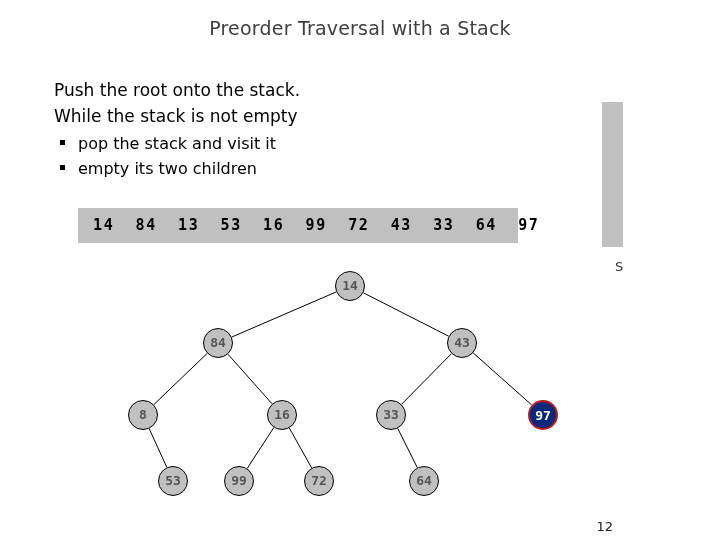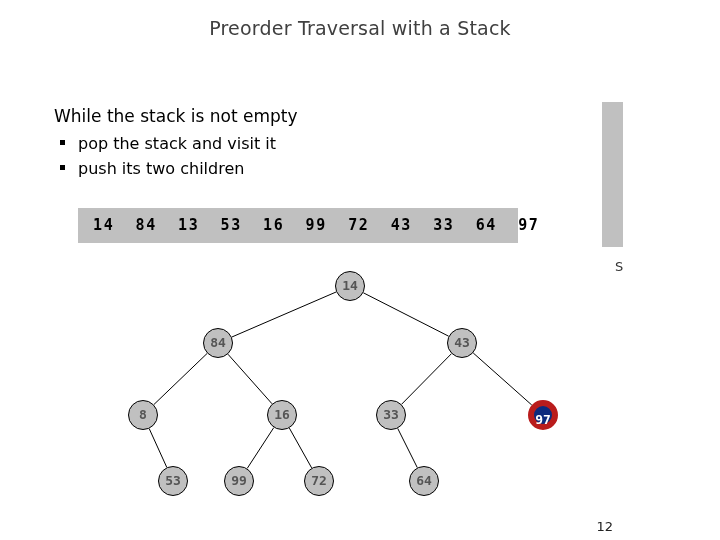--- a/index.html
+++ b/index.html
@@ -113,46 +113,47 @@
     box-sizing: border-box;
     text-align: center;
     line-height: 28px;
     font-family: "DejaVu Sans Mono", monospace;
     font-size: 13px;
     font-weight: bold;
     color: #555555;
   }
   .tree-node.highlight {
     background: #0c2a7d;
-    border: 6px solid #b91c1c;
+    border: 2px solid #b91c1c;
     color: #ffffff;
   }
   #page-number {
     position: absolute;
     right: 10px;
     bottom: 6px;
     font-family: "DejaVu Sans", sans-serif;
     font-size: 13px;
     color: #222222;
   }
 </style>
 </head>
 <body>
 
 <div id="slide">
 
   <div id="slide-title">Preorder Traversal with a Stack</div>
 
+  <div class="body-line" id="line-1">Push the root onto the stack.</div>
   <div class="body-line" id="line-2">While the stack is not empty</div>
 
   <div class="bullet-row" id="bullet-1">
     <span class="bullet-mark"></span><span>pop the stack and visit it</span>
   </div>
   <div class="bullet-row" id="bullet-2">
-    <span class="bullet-mark"></span><span>push its two children</span>
+    <span class="bullet-mark"></span><span>empty its two children</span>
   </div>
 
   <div id="array-box">
     <div id="array-values">14  84  13  53  16  99  72  43  33  64  97</div>
   </div>
 
   <div id="stack-box"></div>
   <div id="stack-label">Stack</div>
 
   <svg id="tree-layer" viewBox="0 0 720 540">

